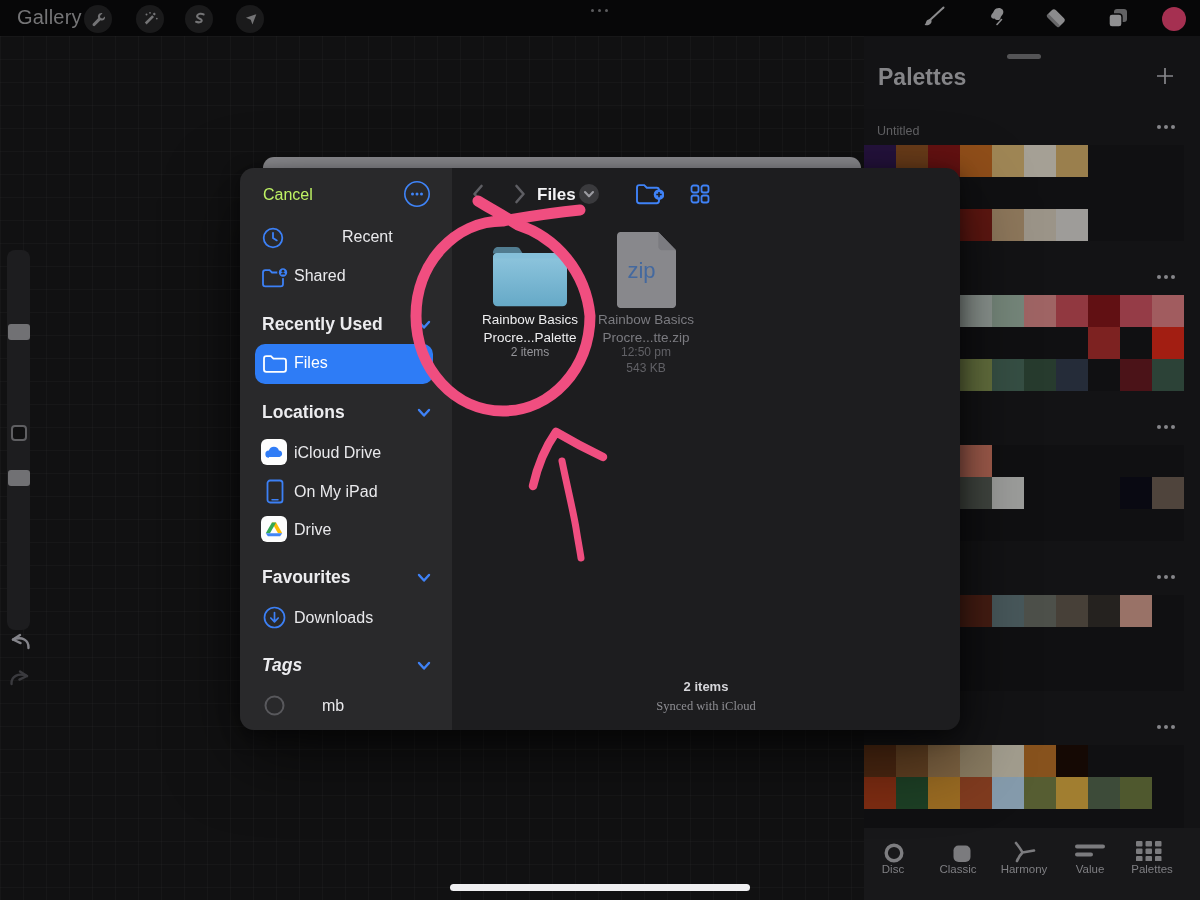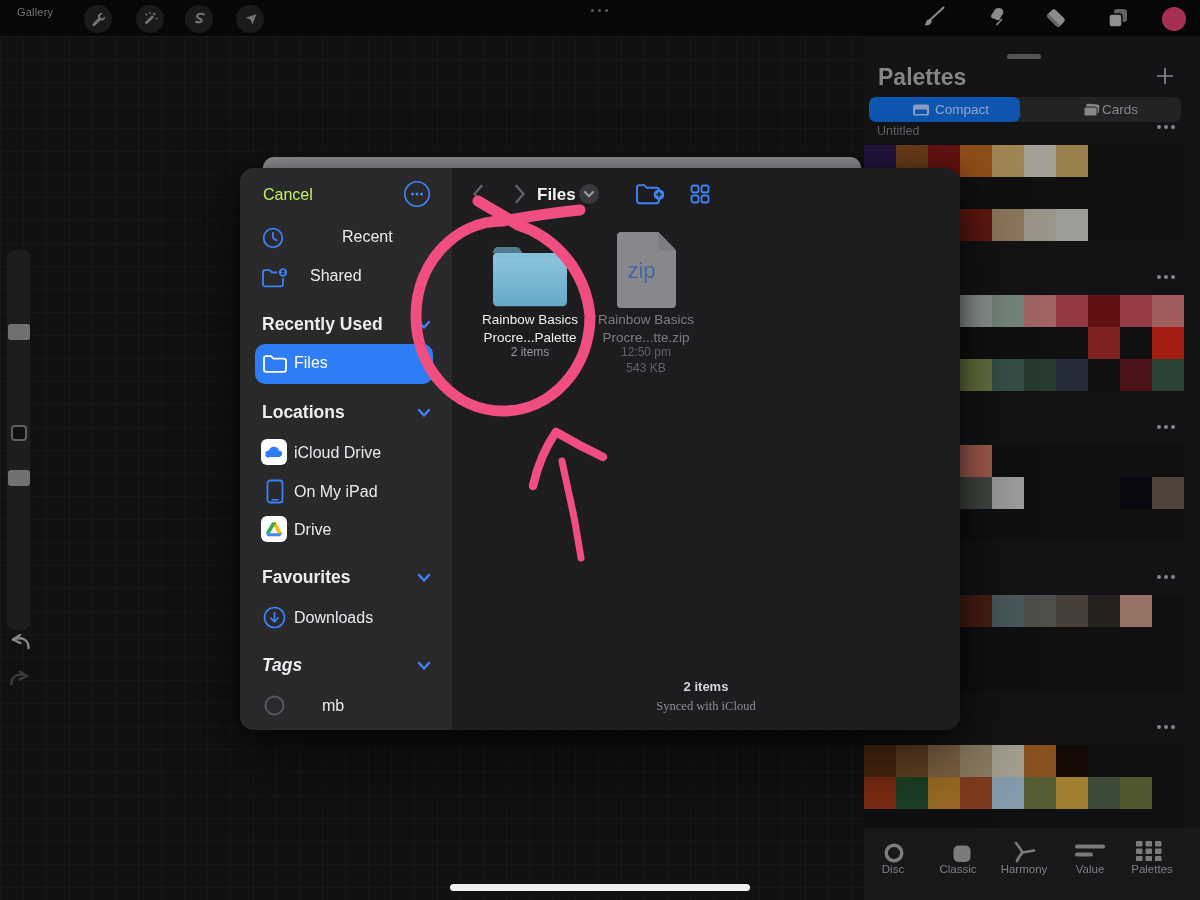--- a/index.html
+++ b/index.html
@@ -1,21 +1,21 @@
 <!DOCTYPE html>
 <html><head>
 <meta charset="utf-8">
 <style>
   html,body{margin:0;padding:0;}
   body{width:1200px;height:900px;overflow:hidden;background:#111112;font-family:"Liberation Sans",sans-serif;position:relative;}
   .abs{position:absolute;}
   
   #topbar{left:0;top:0;width:1200px;height:36px;background:#070708;z-index:5;}
   .tbtn{position:absolute;top:5px;width:28px;height:28px;border-radius:50%;background:#1a1a1b;}
-  #gallery{left:17px;top:6px;color:#757577;font-size:11px;letter-spacing:.2px;}
+  #gallery{left:17px;top:6px;color:#757577;font-size:20px;letter-spacing:.2px;}
   
   #canvas{left:0;top:36px;width:1200px;height:864px;background:#111112;
     background-image:
       linear-gradient(rgba(255,255,255,0.022) 1px, transparent 1px),
       linear-gradient(90deg, rgba(255,255,255,0.022) 1px, transparent 1px);
     background-size:23px 23px;z-index:1;}
   
   #ltrack{left:7px;top:250px;width:23px;height:380px;background:#1d1d1f;border-radius:8px;z-index:6;}
   .lhandle{position:absolute;left:0.5px;width:22px;height:16px;background:#717174;border-radius:3px;}
   #lsq{position:absolute;left:3.5px;top:175px;width:12px;height:12px;border:2px solid #5f5f62;border-radius:4px;background:#101011;}
@@ -103,33 +103,20 @@
   <div class="lhandle" style="top:74px;"></div>
   <div id="lsq"></div>
   <div class="lhandle" style="top:220px;"></div>
 </div>
 <div class="abs" id="panel">
   <div class="abs" id="handle"></div>
   <div class="abs" id="ptitle">Palettes</div>
   <svg class="abs" style="left:292px;top:31px;" width="18" height="18" viewBox="0 0 18 18">
     <path d="M9 1 V17 M1 9 H17" stroke="#87878a" stroke-width="1.7"></path>
   </svg>
-  <div class="abs" id="seg">
-    <div id="segsel"></div>
-    <svg class="abs" style="left:43px;top:5.5px;" width="18" height="14" viewBox="0 0 18 14">
-      <rect x="1" y="1.5" width="16" height="11" rx="2" fill="#87a0bf"></rect>
-      <rect x="3" y="6.5" width="12" height="4.5" rx="1" fill="#0e55b0"></rect>
-    </svg>
-    <div class="abs" style="left:66px;top:5px;color:#93a6c2;font-size:13.5px;">Compact</div>
-    <svg class="abs" style="left:213px;top:5.5px;" width="18" height="14" viewBox="0 0 18 14">
-      <rect x="4" y="1" width="13" height="9" rx="1.5" fill="#88888b" transform="rotate(4 10 6)"></rect>
-      <rect x="2" y="4" width="13" height="9" rx="1.5" fill="#88888b" stroke="#232325" stroke-width="1"></rect>
-    </svg>
-    <div class="abs" style="left:233px;top:5px;color:#86868a;font-size:13.5px;">Cards</div>
-  </div>
   <div class="plabel" style="left:13px;top:88px;">Untitled</div>
 
   <div class="dots3" style="left:293px;top:89px;">
       <i style="left:0"></i>
       <i style="left:7px"></i>
       <i style="left:14px"></i>
     </div>
   <div class="dots3" style="left:293px;top:239px;">
       <i style="left:0"></i>
       <i style="left:7px"></i>
@@ -262,21 +249,21 @@
       <circle cx="13" cy="11" r="9.3" fill="none" stroke="#3c80f6" stroke-width="1.8"></circle>
       <path d="M13 5.8 V11 L16.8 13.4" stroke="#3c80f6" stroke-width="1.8" fill="none" stroke-linecap="round"></path>
     </svg>
     <div class="srow" style="top:60px;margin-left:48px;">Recent</div>
     <svg class="sico" style="top:98px;" width="30" height="24" viewBox="0 0 30 24">
       <path d="M3 6.5 c0-1.4 1-2.4 2.4-2.4 h4.2 l2.4 2.4 h8.6 c1.4 0 2.4 1 2.4 2.4 v9 c0 1.4-1 2.4-2.4 2.4 H5.4 c-1.4 0-2.4-1-2.4-2.4 z" fill="none" stroke="#3c80f6" stroke-width="1.8"></path>
       <circle cx="23" cy="6.5" r="5" fill="#3c80f6" stroke="#29292b" stroke-width="1.6"></circle>
       <circle cx="23" cy="5.2" r="1.4" fill="#29292b"></circle>
       <path d="M20.7 8.6 c.3-1.3 1.2-2 2.3-2 s2 .7 2.3 2" fill="#29292b"></path>
     </svg>
-    <div class="srow" style="top:99px;margin-left:16px;">Shared</div>
+    <div class="srow" style="top:99px;">Shared</div>
     <div class="shead" style="top:146px;">Recently Used</div>
     <svg class="chev" style="top:151px;" width="16" height="12" viewBox="0 0 16 12">
         <path d="M3 3 L8 8.5 L13 3" stroke="#3f82f7" stroke-width="2.4" fill="none" stroke-linecap="round" stroke-linejoin="round"></path>
       </svg>
     <div class="abs" style="left:15px;top:176px;width:178px;height:40px;background:#2e7cf6;border-radius:10px;">
       <svg class="abs" style="left:6px;top:9px;" width="28" height="22" viewBox="0 0 28 22">
         <path d="M3 5.5 c0-1.3 1-2.3 2.3-2.3 h4.6 l2.5 2.5 h10.3 c1.3 0 2.3 1 2.3 2.3 v8.5 c0 1.3-1 2.3-2.3 2.3 H5.3 c-1.3 0-2.3-1-2.3-2.3 z" fill="none" stroke="#fff" stroke-width="1.8"></path>
       </svg>
       <div class="abs" style="left:39px;top:10px;color:#fff;font-size:16px;">Files</div>
     </div>

